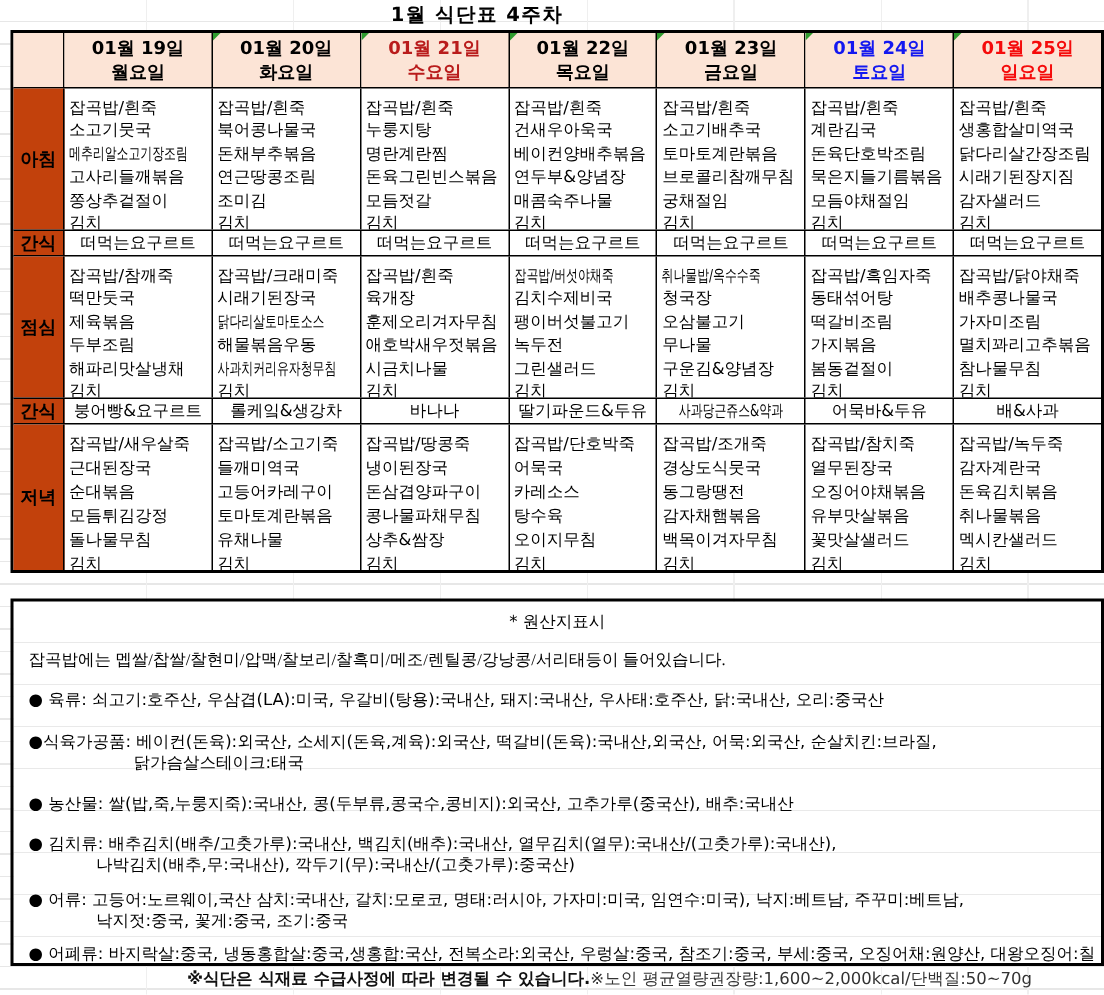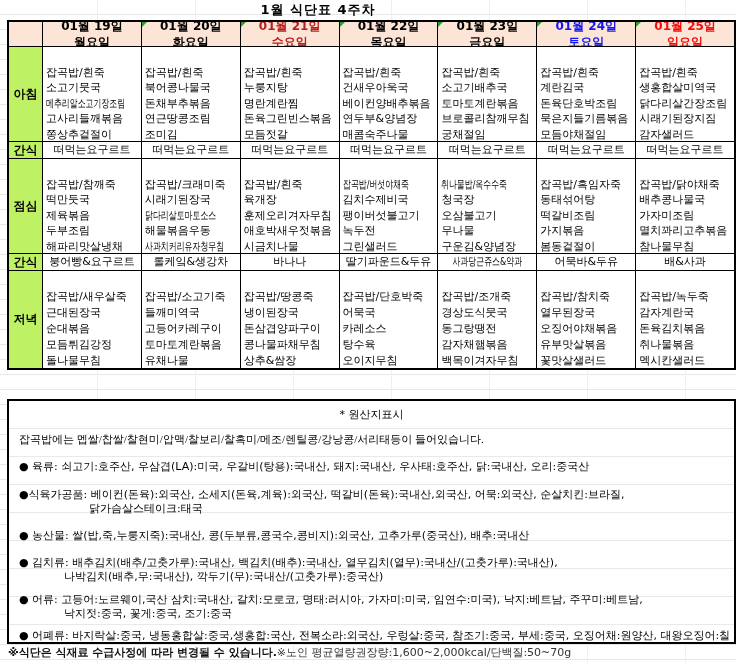--- a/index.html
+++ b/index.html
@@ -14,35 +14,35 @@
   }
   .title{position:absolute;top:1px;left:0;width:636px;text-align:center;
     font-size:13px;font-weight:bold;letter-spacing:1px;}
   
   .menu-table{position:absolute;left:7px;top:20px;width:725px;
     border:2px solid #000;background:#fff;display:flex;flex-direction:column;}
   .trow{display:flex;border-top:1px solid #000;}
   .trow:first-child{border-top:none;}
   .label-cell{width:33px;min-width:33px;border-right:1px solid #000;
     display:flex;align-items:center;justify-content:center;
-    font-weight:bold;font-size:12px;background:#bef264;}
+    font-weight:bold;font-size:12px;background:#c2410c;}
   .day-cell{flex:1;border-right:1px solid #000;overflow:hidden;}
   .day-cell:last-child{border-right:none;}
-  .header-row{height:24px;}
+  .header-row{height:36px;}
   .header-cell{background:var(--header-bg,#fce4d6);position:relative;
     display:flex;flex-direction:column;align-items:center;justify-content:center;
     font-weight:bold;font-size:12px;line-height:16px;}
   .header-corner{background:var(--header-bg,#fce4d6);}
   .green-corner{position:absolute;top:0;left:0;width:0;height:0;
     border-top:5px solid var(--flag-green,#2e9b2e);border-right:5px solid transparent;}
   .row-breakfast{height:94px;}
   .row-lunch{height:94px;}
   .row-dinner{height:97px;}
   .snack-row{height:16px;}
-  .meal-cell{padding:18px 0 0 3px;font-size:11px;line-height:15.4px;}
+  .meal-cell{padding:5px 0 0 3px;font-size:11px;line-height:15.4px;}
   .row-dinner .meal-cell{line-height:15.9px;}
   .snack-cell{text-align:center;font-size:11px;line-height:16px;}
   .menu-item{white-space:nowrap;}
   .fit{display:inline-block;transform:scaleX(0.72);transform-origin:0 50%;white-space:nowrap;}
   .snack-cell .fit{transform-origin:50% 50%;}
   
   .origin-box{position:absolute;left:7px;top:399px;width:725px;height:241px;
     border:2px solid #000;overflow:hidden;font-size:11px;
     background:repeating-linear-gradient(#ffffff 0 27px, #e9e9e9 27px 28px);}
   .origin-title{text-align:center;margin-top:6px;font-size:11px;}
@@ -51,21 +51,21 @@
   .origin-bullet{margin-top:13px;line-height:14px;}
   .origin-bullet[data-idx="1"]{margin-top:14px;}
   .origin-bullet[data-idx="4"]{margin-top:9px;}
   .origin-bullet[data-idx="5"]{margin-top:8px;}
   .origin-line{white-space:nowrap;}
   .origin-bullet .cont{padding-left:45px;}
   .origin-bullet[data-idx="1"] .cont{padding-left:70px;}
   .origin-bullet[data-idx="5"] .cont{padding-left:0;}
   
   .footer{position:absolute;left:0;top:645px;width:692px;display:flex;
-    justify-content:flex-start;font-size:11px;padding:0;box-sizing:border-box;}
+    justify-content:flex-end;font-size:11px;padding:0;box-sizing:border-box;}
   .footer-left{font-weight:bold;color:#111;padding-left:8px;}
   .footer-right{color:#333;padding-right:4px;}
 </style>
 </head>
 <body>
 
 <div class="title">1월 식단표 4주차</div>
 
 <div class="menu-table" id="menu-table">
     <div class="trow header-row">

